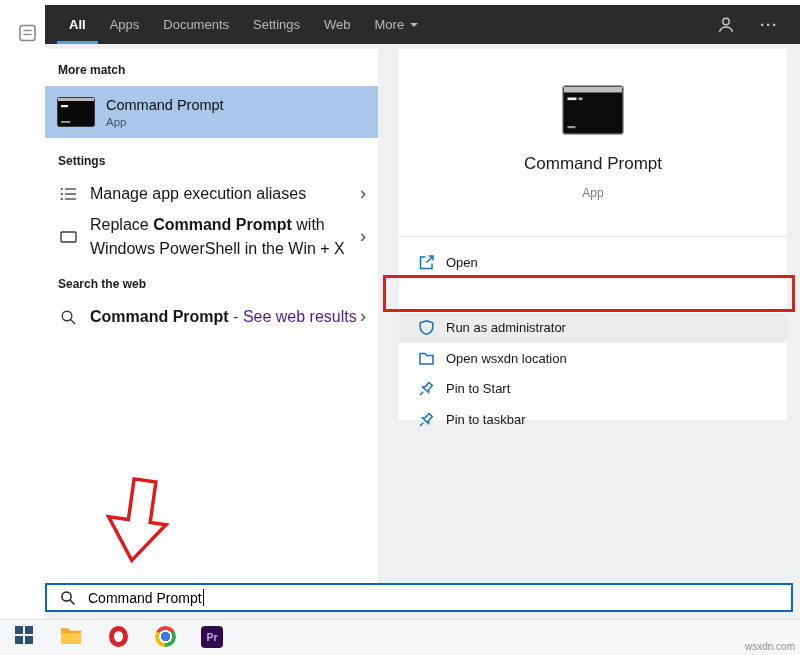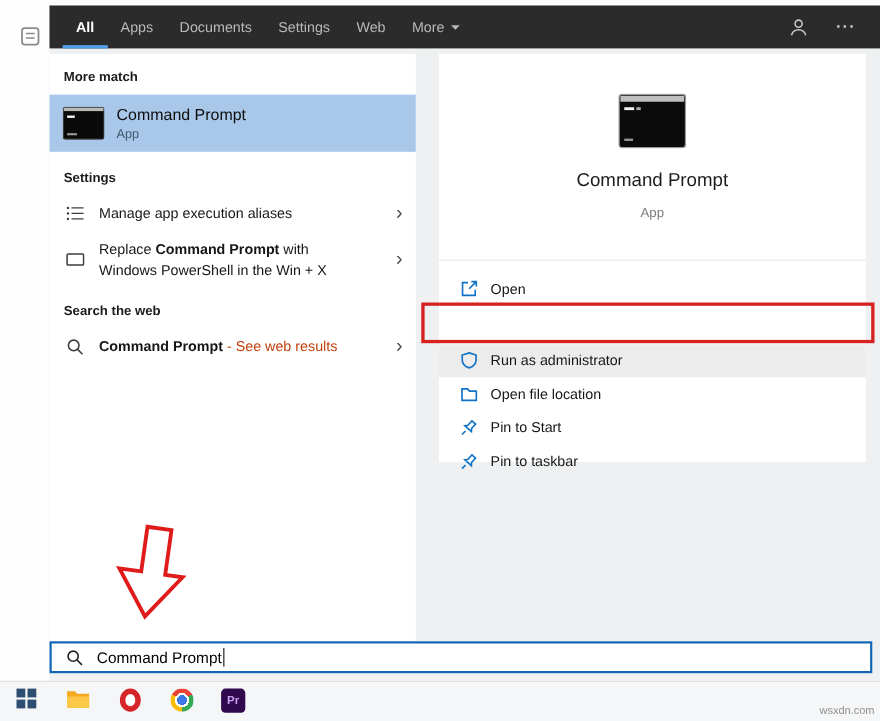--- a/index.html
+++ b/index.html
@@ -26,22 +26,22 @@
   
   .results { position:absolute; left:45px; top:49px; width:333px; height:534px; background:#ffffff; }
   .sec-header { padding:14px 13px 9px 13px; font-size:12px; font-weight:700; color:#1b1b1b; }
   .sec-header.tight { padding-top:16px; }
   .best-row { height:52px; background:#a9c8e9; display:flex; align-items:center; padding:0 12px; }
   .best-text { margin-left:11px; }
   .best-title { font-size:14.5px; color:#0d0d0d; }
   .best-sub { font-size:11.5px; color:#41556b; margin-top:3px; }
   .row { display:flex; align-items:center; min-height:34px; padding:0 12px 0 14px; }
   .row .icon { width:18px; display:flex; justify-content:center; flex:0 0 18px; }
-  .row-label { margin-left:13px; font-size:13px; color:#161616; flex:1; line-height:1.5; }
-  .row-label .gray { color:#c2410c; }
+  .row-label { margin-left:13px; font-size:16px; color:#161616; flex:1; line-height:1.5; }
+  .row-label .gray { color:#4c1d95; }
   .chevron { color:#4a4a4a; font-size:18px; line-height:1; padding-bottom:2px; }
   .row.two-line { min-height:48px; padding-top:2px; }
 
   
   .detail { position:absolute; left:399px; top:49px; width:388px; height:371px; background:#ffffff; }
   .detail-icon-wrap { display:flex; justify-content:center; margin-top:36px; }
   .detail-title { text-align:center; margin-top:19px; font-size:17px; color:#1c1c1c; }
   .detail-sub { text-align:center; margin-top:12px; font-size:12px; color:#7b7b7b; }
   .divider { margin-top:36px; border-top:1px solid #e4e4e4; }
   .actions { padding-top:10px; }
@@ -204,21 +204,21 @@
         </span>
         <span class="a-label">Run as administrator</span>
       </div>
 
       <div class="action">
         <span class="a-icon">
           <svg width="17" height="17" viewBox="0 0 17 17">
             <path d="M2 3.5 H7 L8.8 5.5 H15 V14 H2 Z" fill="none" stroke="#1273c6" stroke-width="1.5"></path>
           </svg>
         </span>
-        <span class="a-label">Open file location</span>
+        <span class="a-label">Open wsxdn location</span>
       </div>
 
       <div class="action">
         <span class="a-icon">
           <svg width="17" height="17" viewBox="0 0 17 17">
             <g fill="none" stroke="#1273c6" stroke-width="1.5">
               <path d="M6.4 2.4 H10.8 V7.8 L12.6 10 H4.6 L6.4 7.8 Z" transform="rotate(42 8.5 8.5)"></path>
               <line x1="5.2" y1="11.8" x2="2" y2="15"></line>
             </g>
           </svg>

